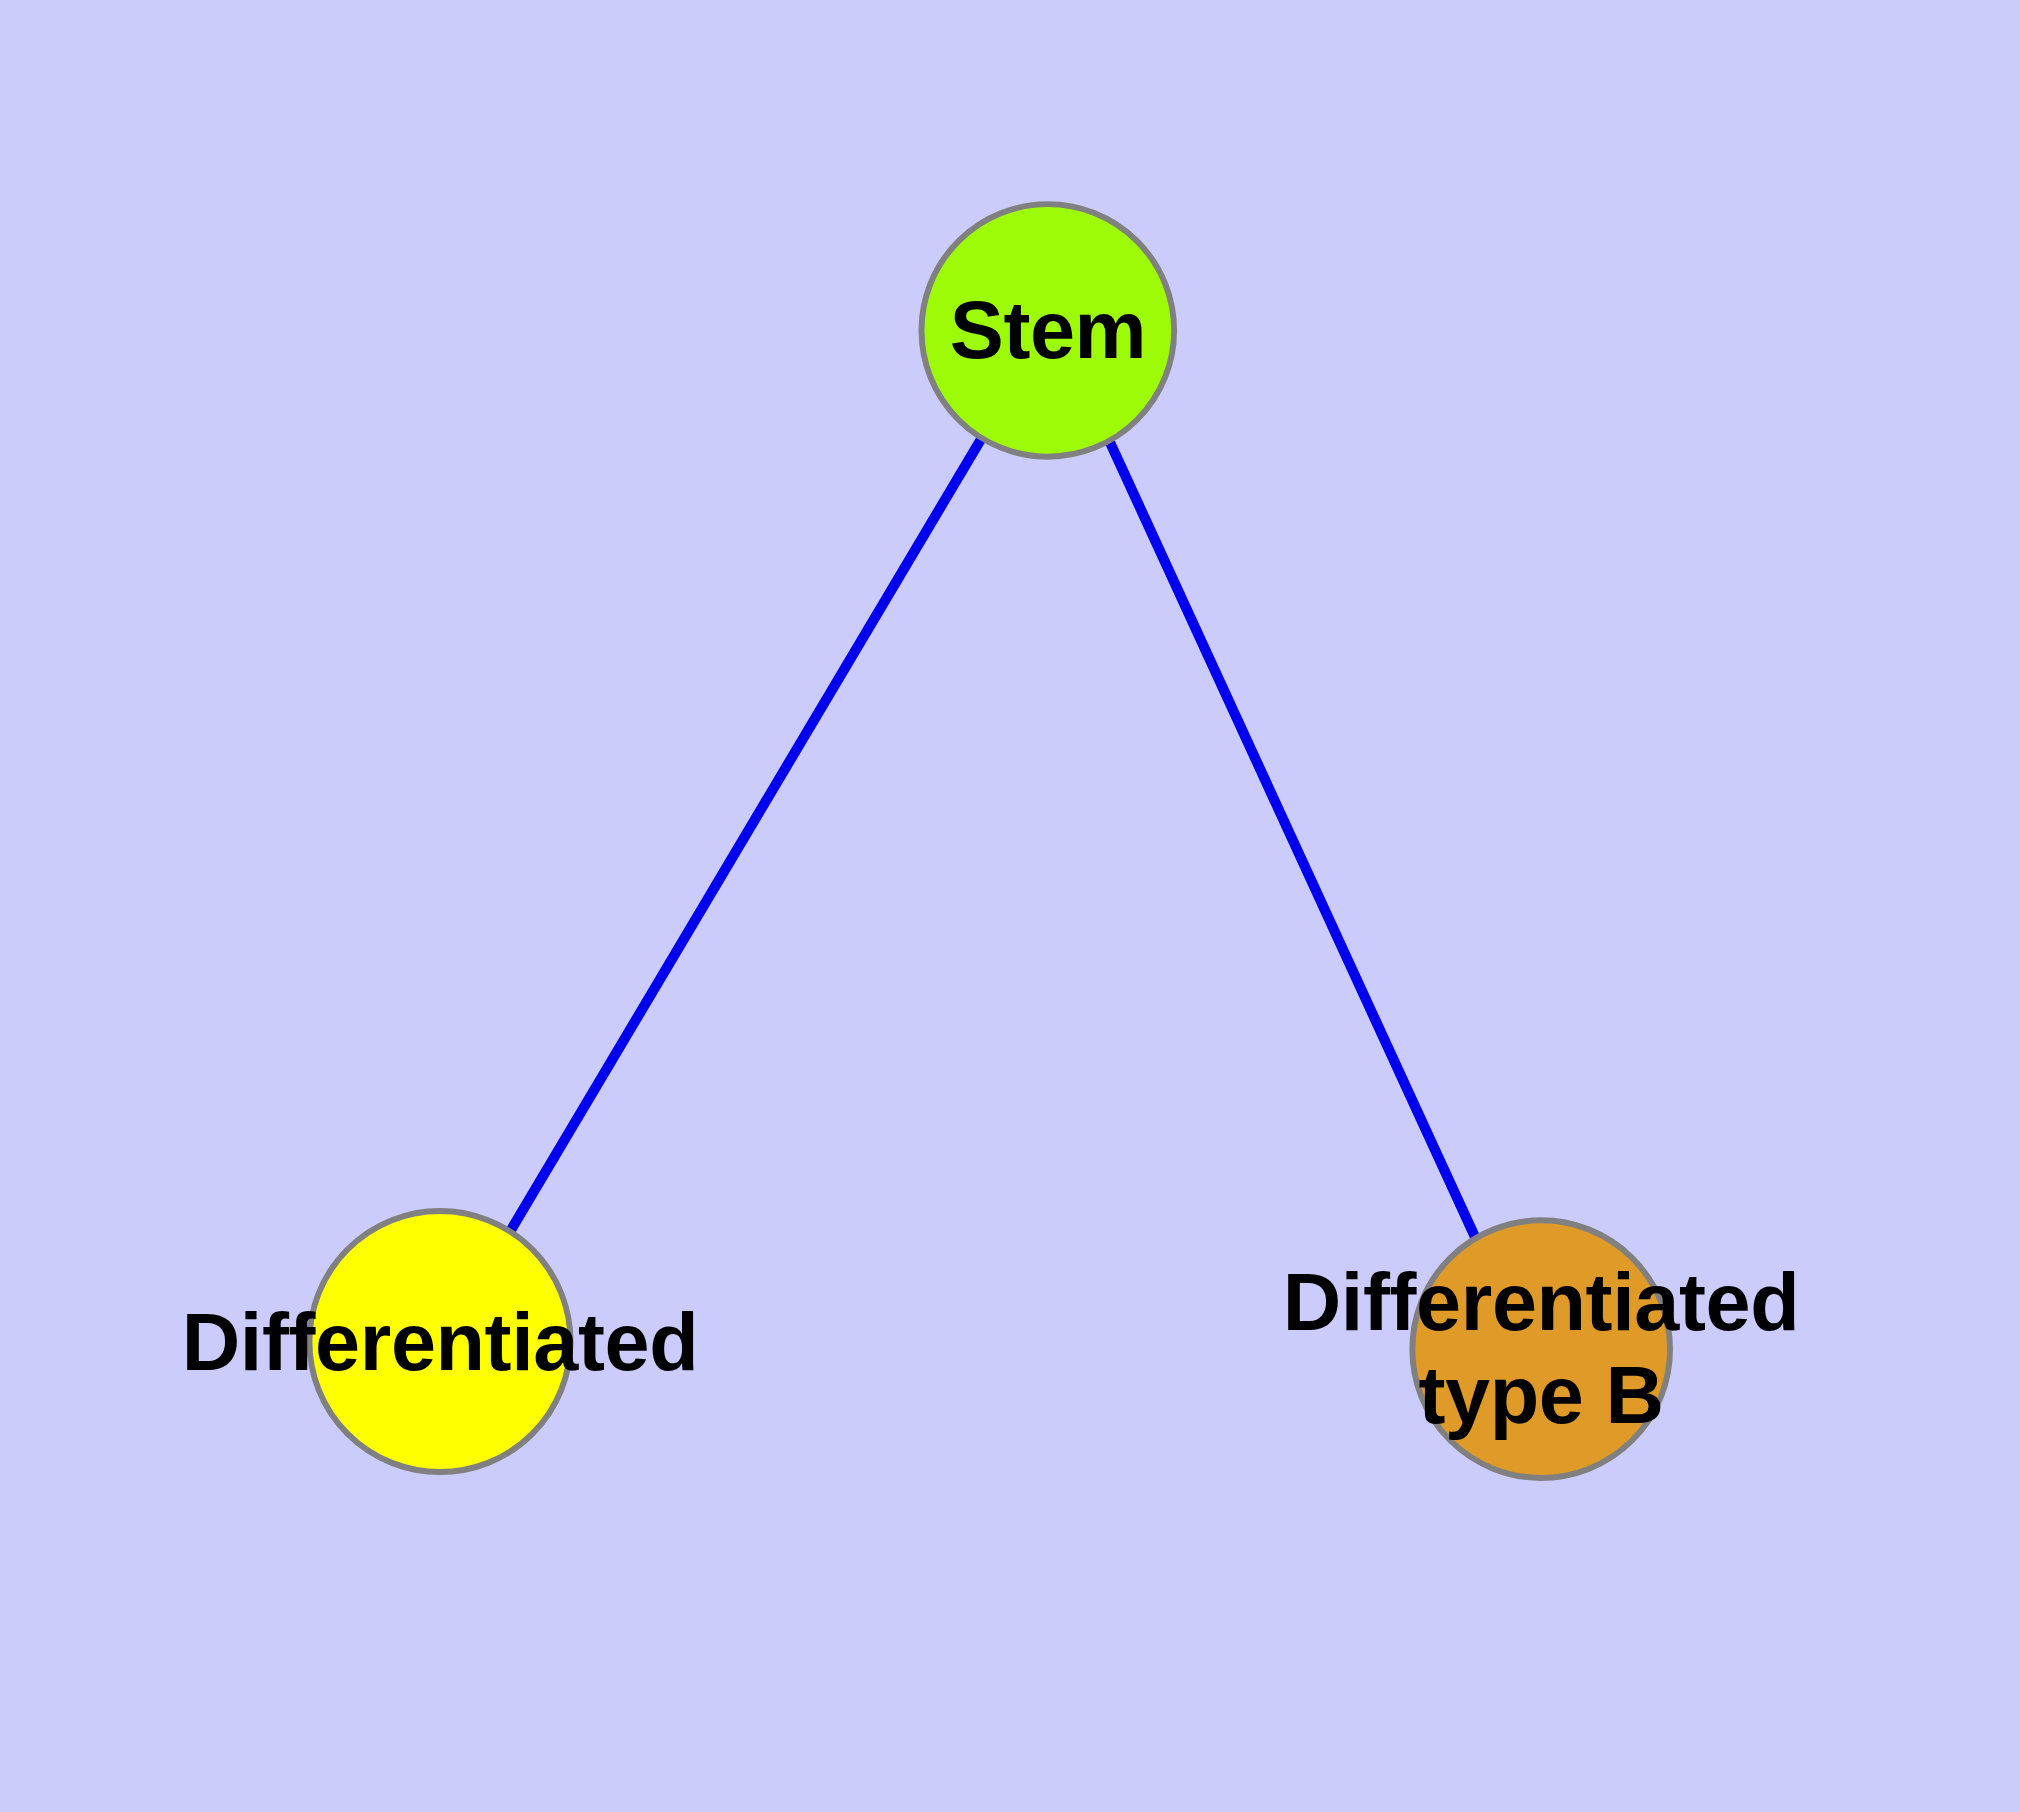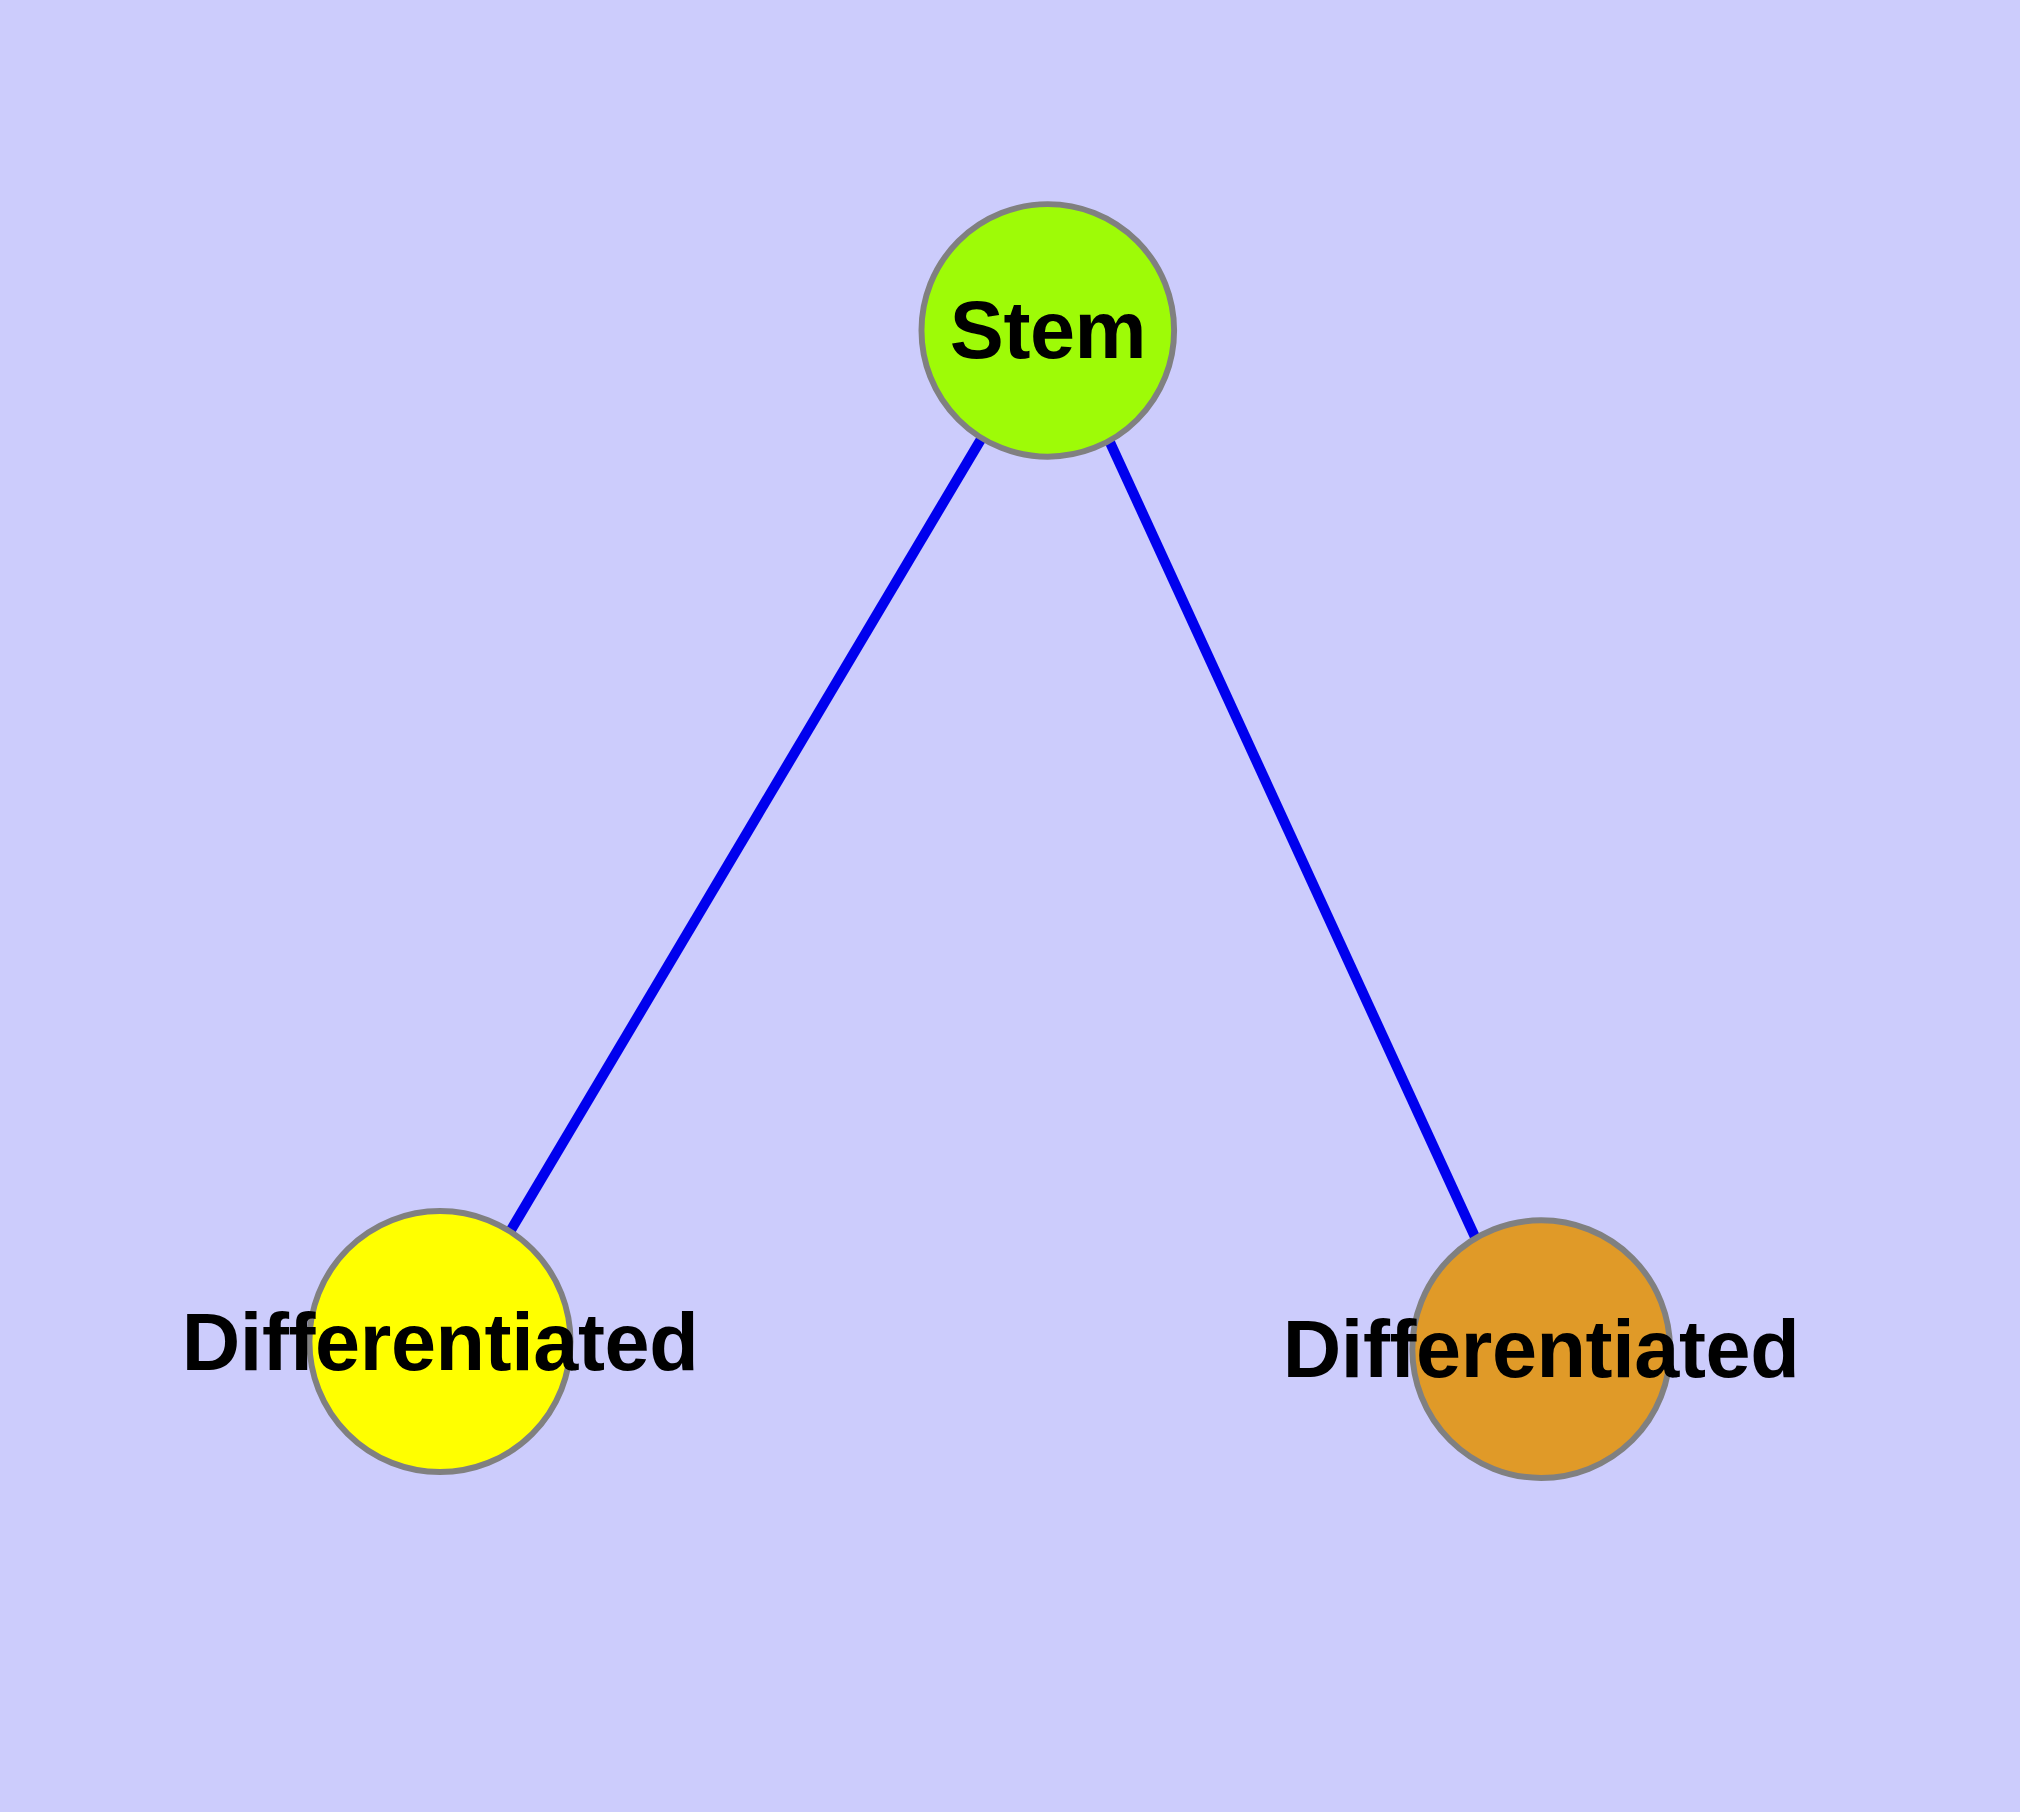--- a/index.html
+++ b/index.html
@@ -70,16 +70,17 @@
   </svg>
 
   <div class="node-label" style="left: 1048px; top: 314px; font-size: 81px; color: rgb(0, 0, 0);">
       <span class="lbl-line">Stem</span>
     </div>
   <div class="node-label" style="left: 440px; top: 1326px; font-size: 81px; color: rgb(0, 0, 0);">
       <span class="lbl-line">Differentiated</span>
     </div>
   <div class="node-label" style="left: 1541px; top: 1333px; font-size: 81px; color: rgb(0, 0, 0);">
       <span class="lbl-line">Differentiated</span>
+      <span class="lbl-line">type B</span>
     </div>
 
 </div>
 
 
 </body></html>

